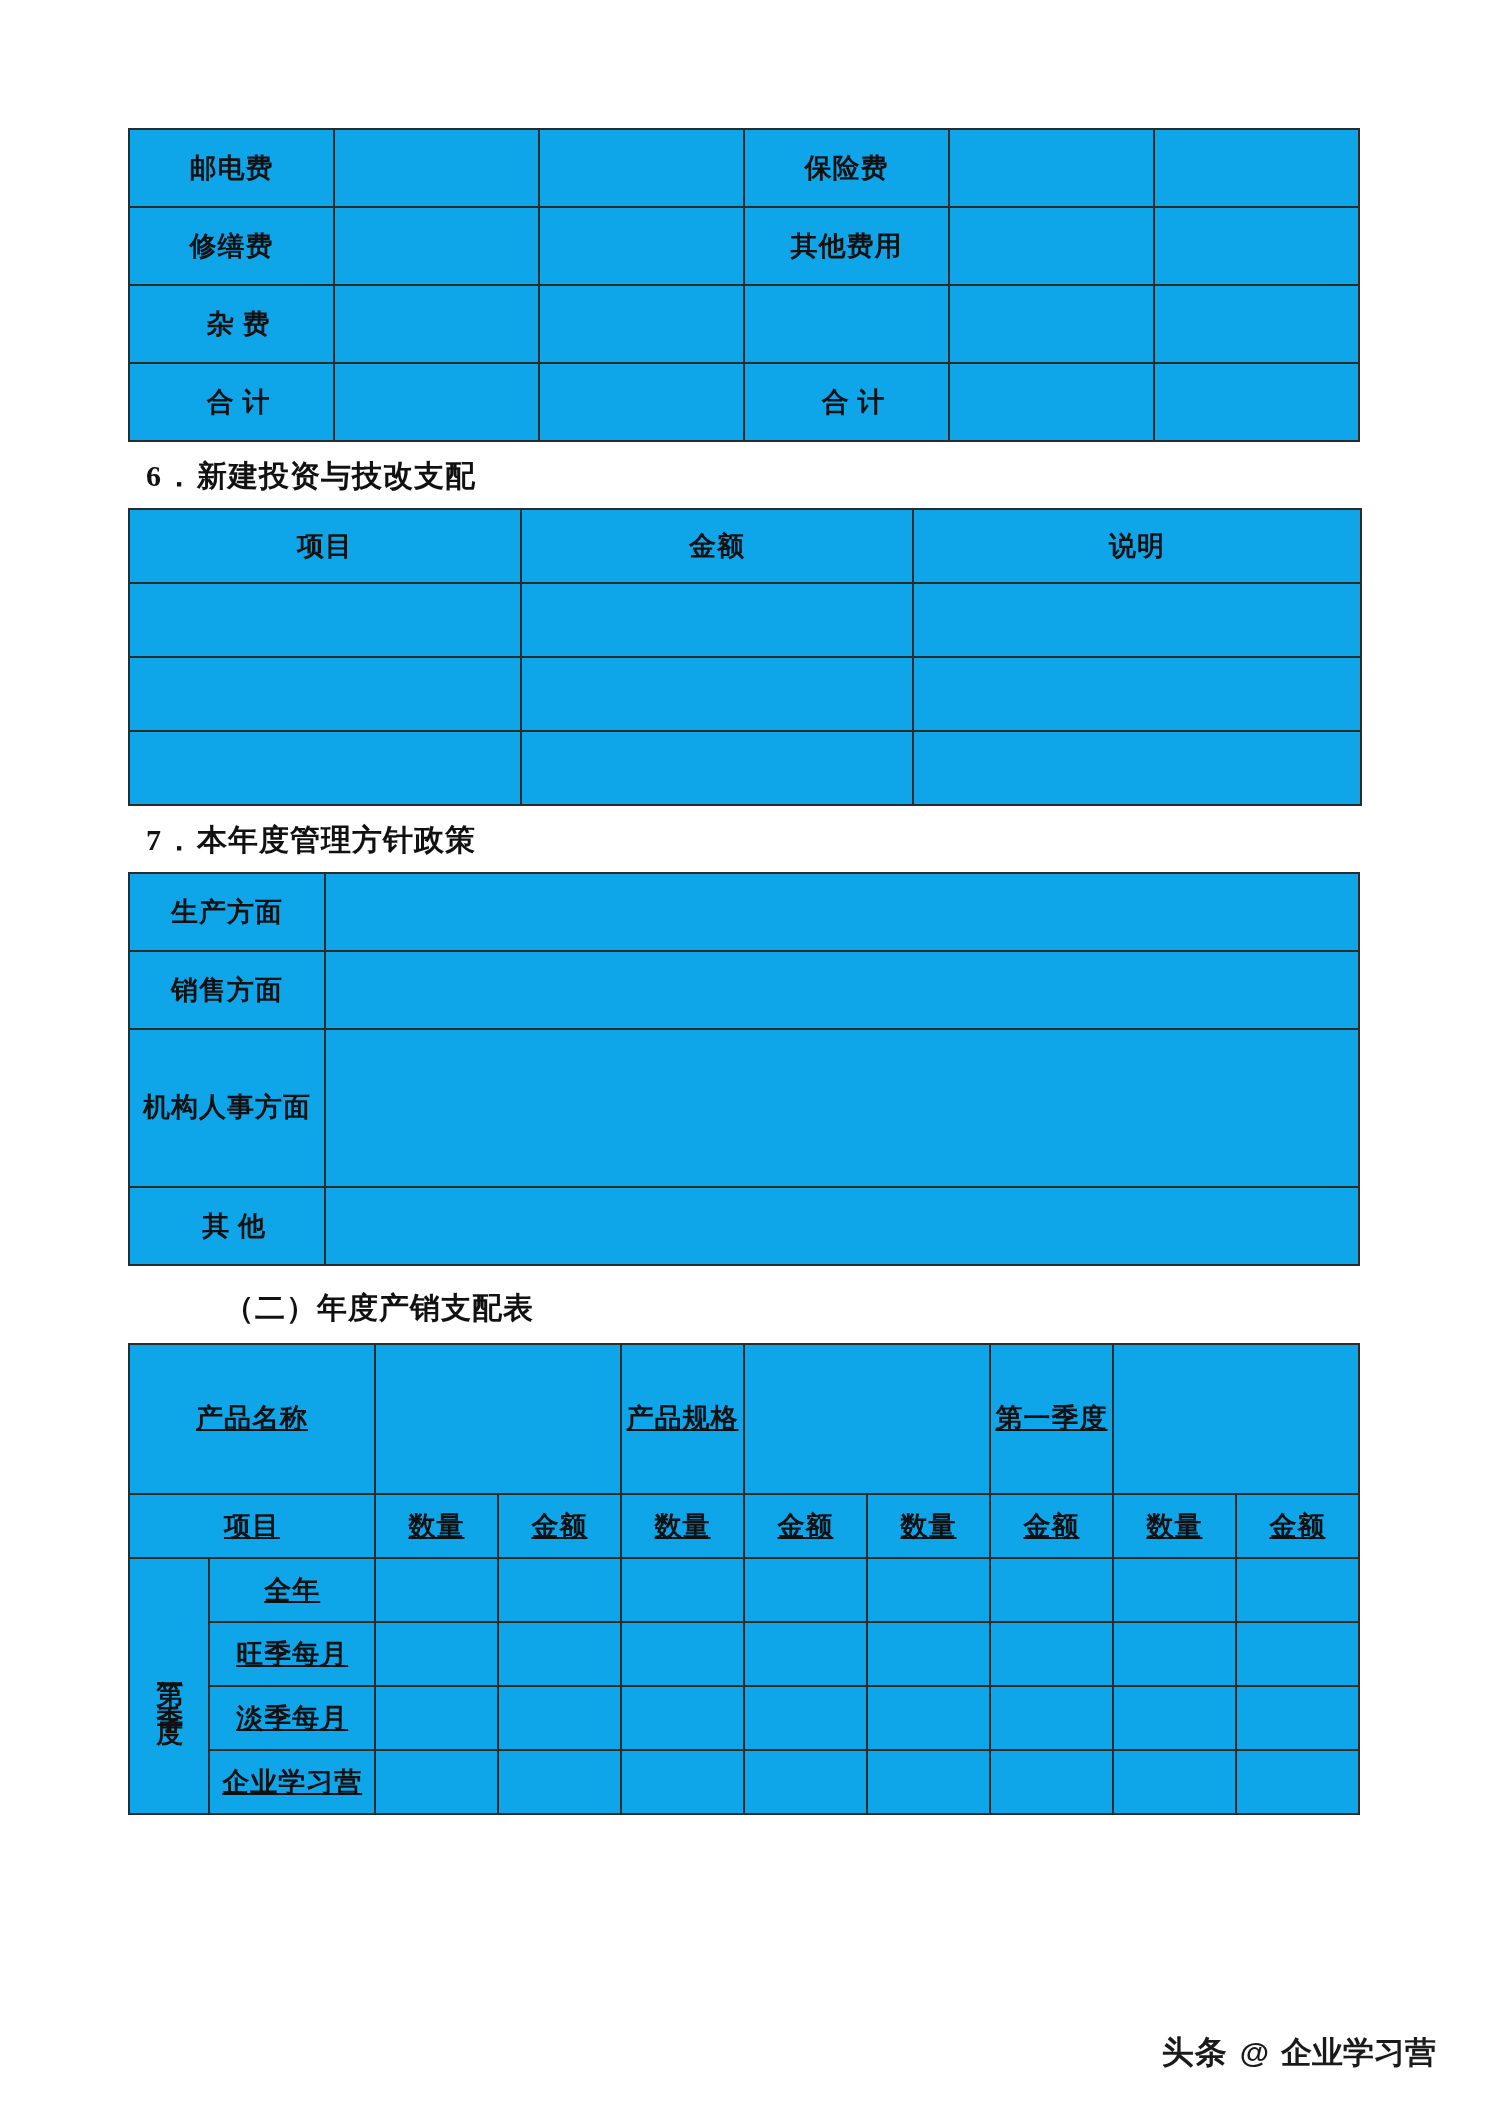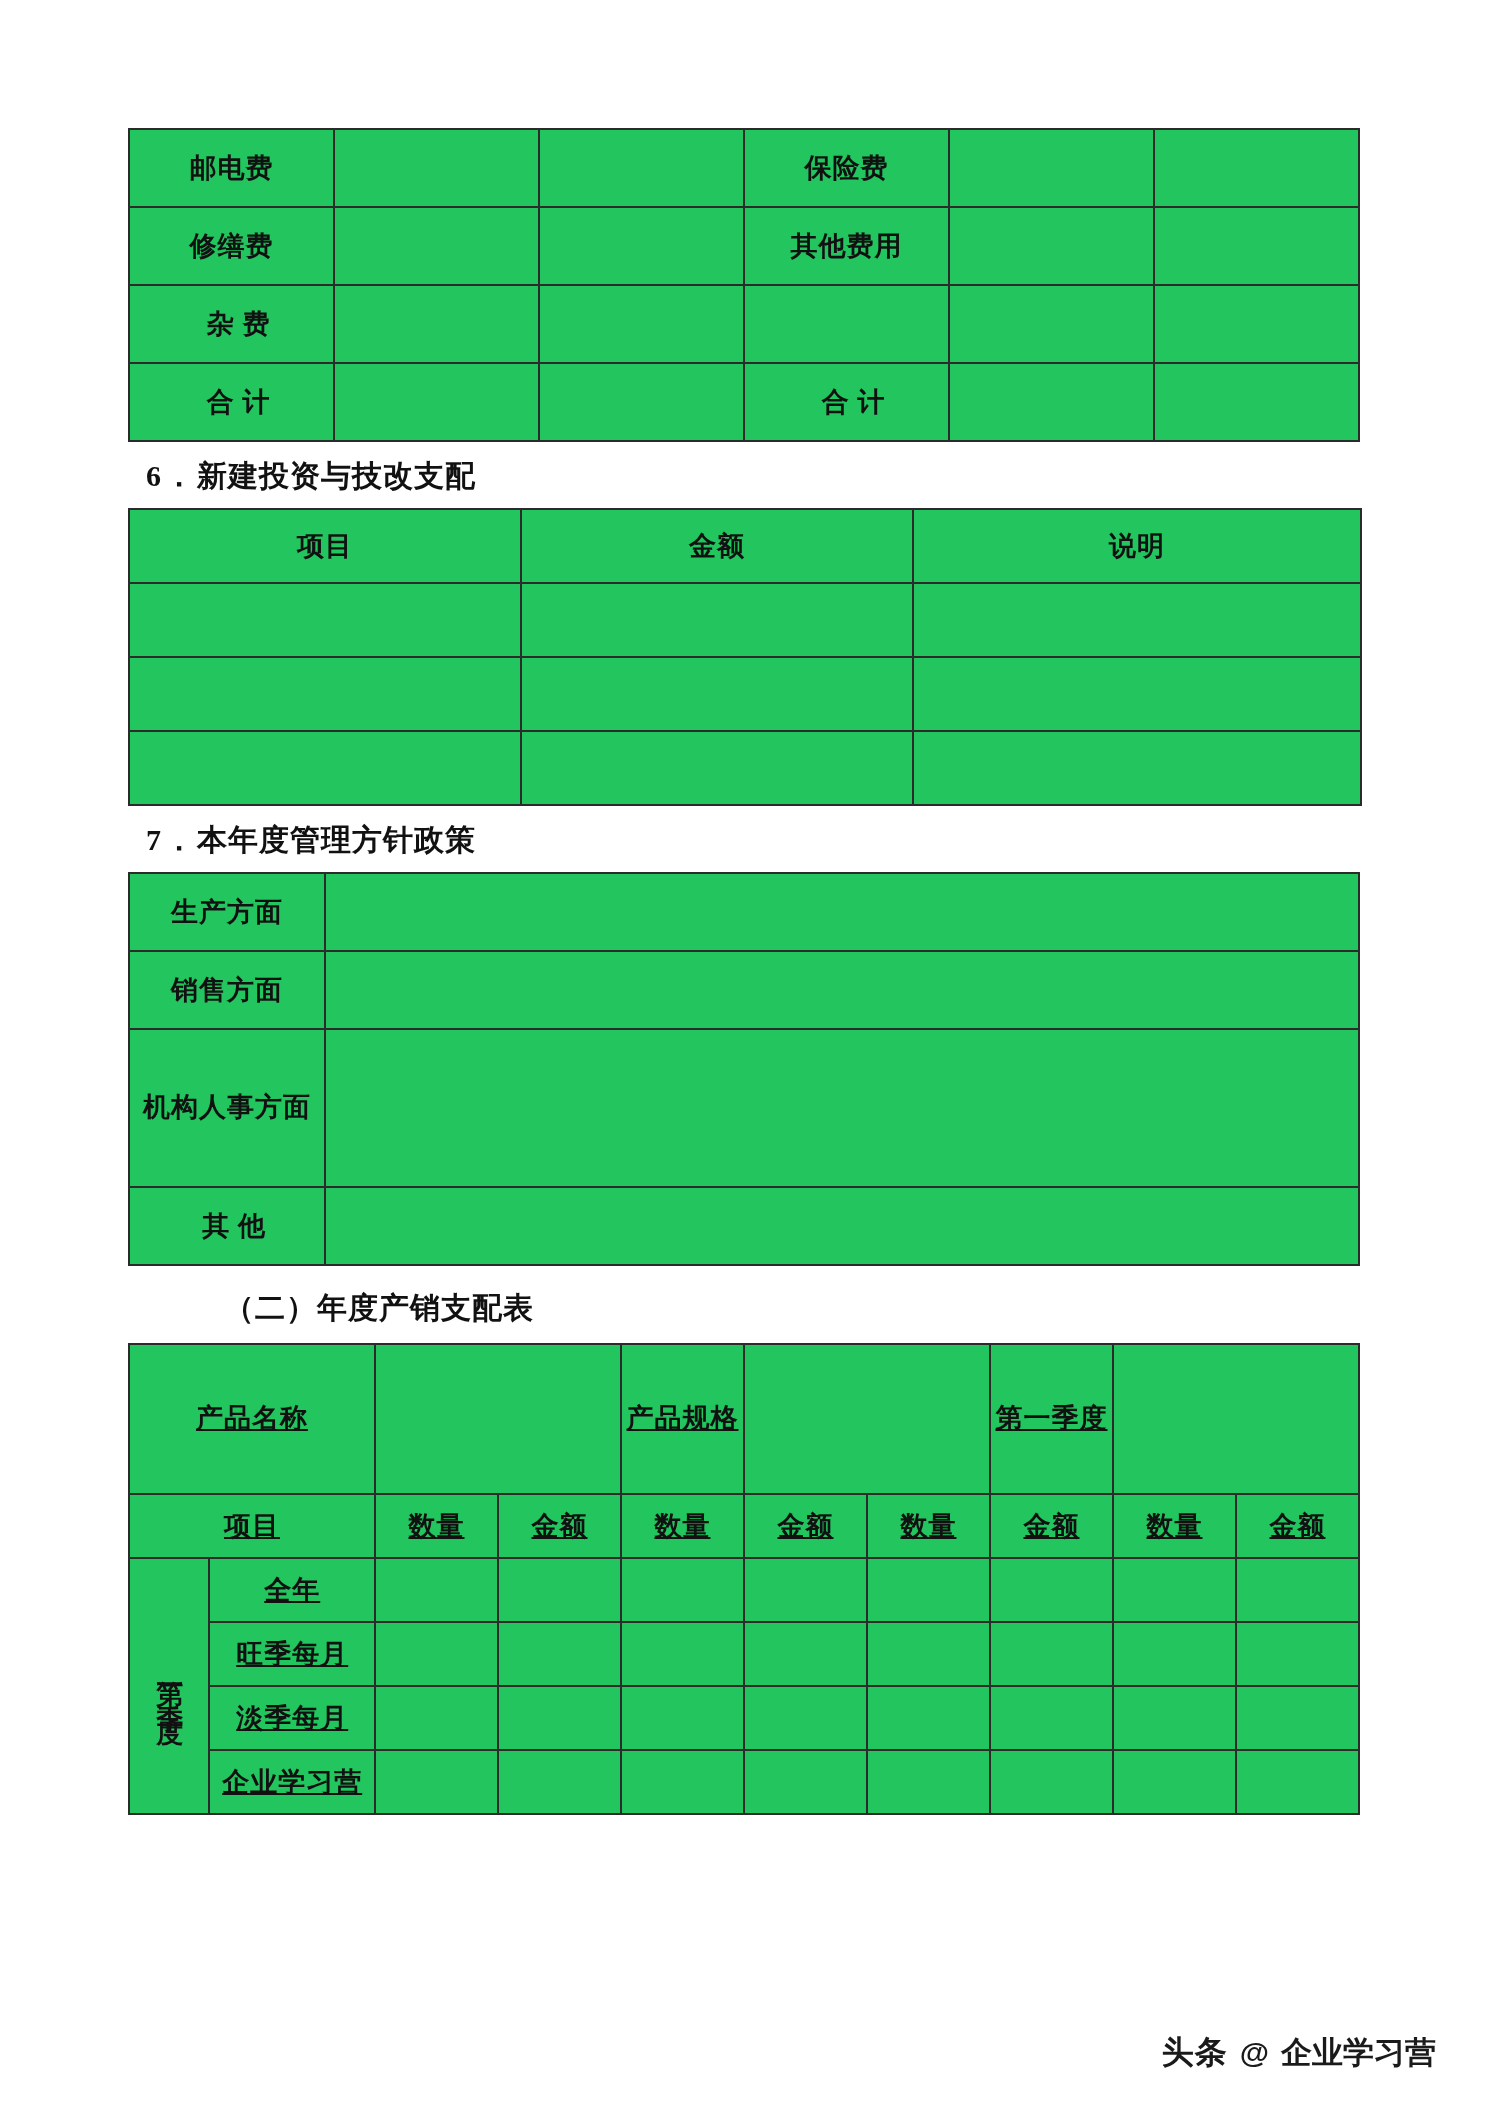--- a/index.html
+++ b/index.html
@@ -27,21 +27,21 @@
     position: absolute;
     left: 128px;
     top: 128px;
     width: 1232px;
   }
 
   table.grid {
     border-collapse: collapse;
     table-layout: fixed;
     width: 100%;
-    background: #22c55e;
+    background: #0ea5e9;
   }
   table.grid td {
     border: 2px solid #2b2b2b;
     padding: 0;
     text-align: center;
     vertical-align: middle;
     font-size: 27px;
     font-weight: 700;
     color: #111;
     letter-spacing: 1px;

